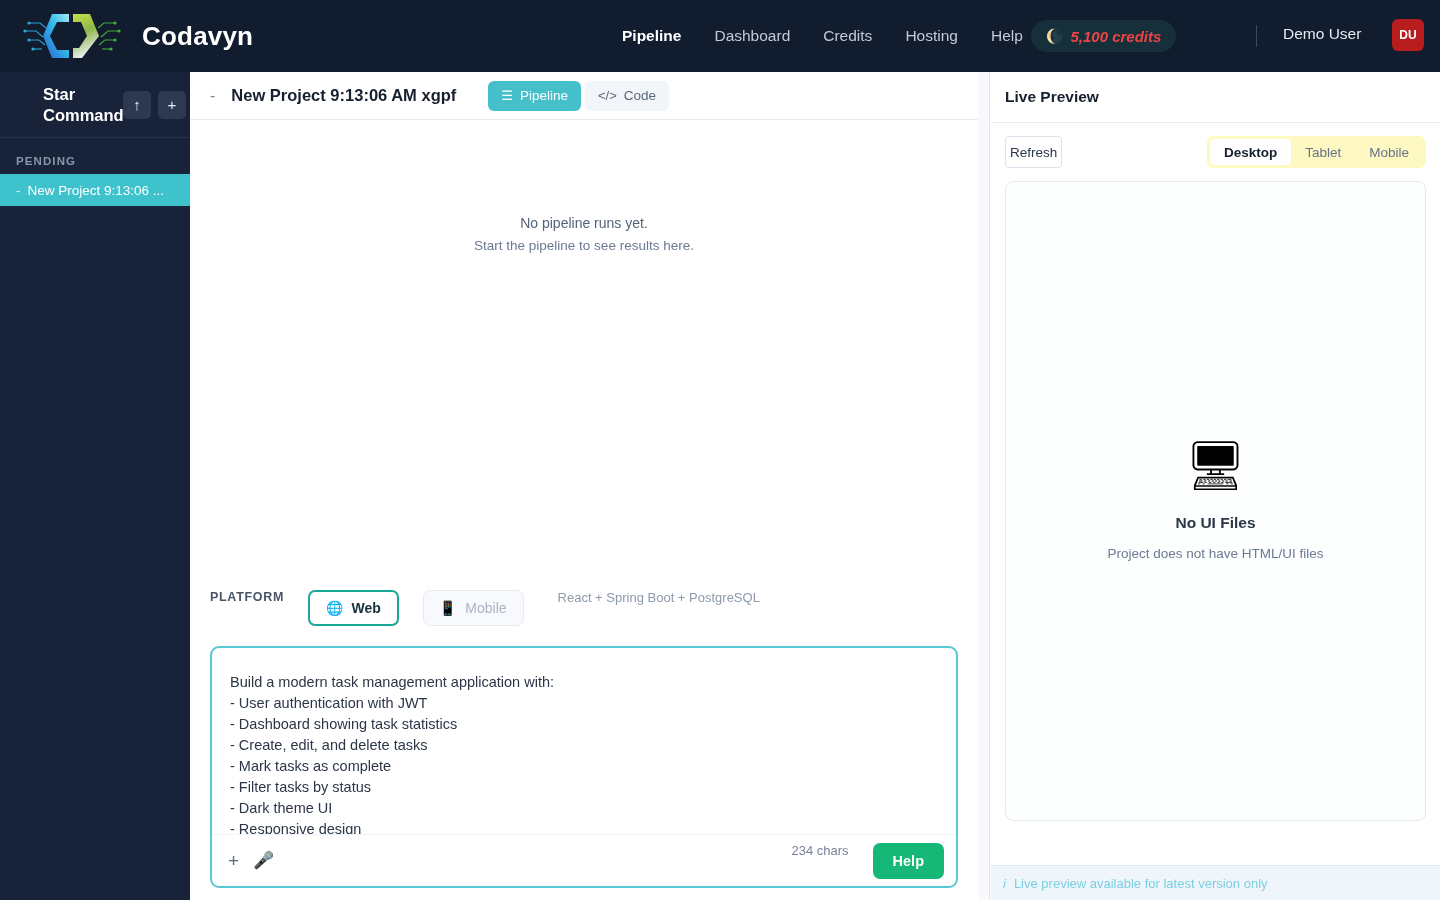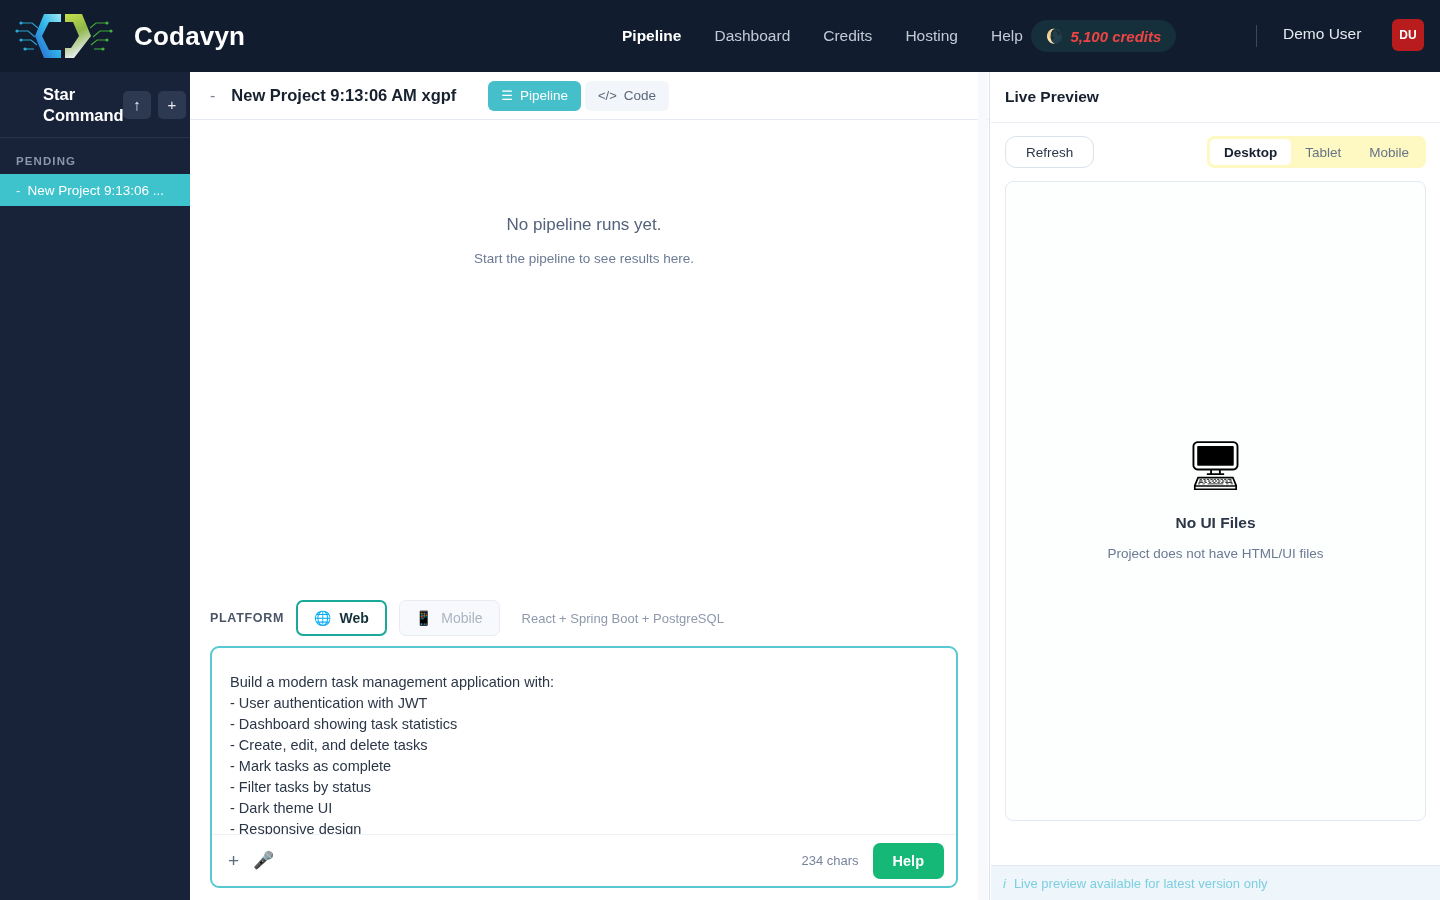--- a/index.html
+++ b/index.html
@@ -10,21 +10,21 @@
     overflow: hidden;
   }
 
   
   .topbar {
     position: absolute; top: 0; left: 0;
     width: 1440px; height: 72px;
     background: #111c2e;
     display: flex; align-items: center;
   }
-  .brand { display: flex; align-items: center; gap: 14px; padding-left: 8px; }
+  .brand { display: flex; align-items: center; gap: 14px; padding-left: 16px; }
   .logo-wrap { width: 112px; height: 58px; position: relative; }
   .brand-name {
     color: #ffffff; font-size: 26px; font-weight: bold; letter-spacing: 0.2px;
   }
 
   .nav {
     position: absolute; left: 622px; top: 0; height: 72px;
     display: flex; align-items: center; gap: 33px;
   }
   .nav-item { font-size: 15.5px; color: #c2cad6; white-space: nowrap; cursor: pointer; }
@@ -123,32 +123,32 @@
   .total-pill b { color: #16202e; }
 
   .canvas {
     position: relative;
     height: 472px;
   }
   .empty-state {
     position: absolute; top: 95px; left: 0; width: 788px;
     text-align: center;
   }
-  .empty-title { color: #54627a; font-size: 17px; margin-bottom: 16px; }
+  .empty-title { color: #54627a; font-size: 14px; margin-bottom: 7px; }
   .empty-sub { color: #6b7a93; font-size: 13.5px; }
 
   .scrollbar {
     position: absolute; right: 1px; top: 0;
     width: 10px; height: 828px;
     background: #f7f9fc;
   }
 
   
   .composer { position: absolute; bottom: 0; left: 0; width: 788px; padding: 0 20px 12px 20px; }
-  .platform-row { display: flex; align-items: center; gap: 12px; height: 56px; }
+  .platform-row { display: flex; gap: 24px; height: 56px; }
   .platform-label {
     color: #4a5668; font-size: 12.5px; font-weight: bold; letter-spacing: 0.7px;
   }
   .plat-btn {
     height: 36px; border-radius: 7px; padding: 0 16px;
     display: flex; align-items: center; gap: 8px;
     font-size: 14px; font-weight: bold; cursor: pointer;
   }
   .plat-btn.sel { border: 2px solid #18a999; background: #ffffff; color: #14303a; }
   .plat-btn.unsel { border: 1px solid #e7ecf3; background: #f7f9fc; color: #aab4c3; font-weight: normal; }
@@ -167,21 +167,21 @@
     display: block; background: transparent;
   }
   .prompt-foot {
     height: 52px; display: flex; align-items: center;
     padding: 0 12px 0 16px; border-top: 1px solid #eef2f7;
     justify-content: space-between;
   }
   .foot-left { display: flex; align-items: center; gap: 14px; }
   .plus-ico { color: #5d6b7e; font-size: 19px; cursor: pointer; line-height: 1; }
   .mic-ico { font-size: 17px; cursor: pointer; line-height: 1; }
-  .foot-right { display: flex; align-items: center; gap: 14px; }
+  .foot-right { display: flex; gap: 24px; }
   .chars { color: #77849a; font-size: 13px; }
   .build-btn {
     background: #16b877; color: #ffffff;
     border: none; border-radius: 7px;
     height: 36px; padding: 0 20px;
     font-size: 14.5px; font-weight: bold; cursor: pointer;
     font-family: "Liberation Sans", sans-serif;
   }
 
   
@@ -193,21 +193,21 @@
   .pv-head {
     height: 51px; display: flex; align-items: center; padding-left: 14px;
     border-bottom: 1px solid #e8ecf3;
   }
   .pv-title { color: #16202e; font-size: 15.5px; font-weight: bold; }
   .pv-controls {
     height: 58px; display: flex; align-items: center; justify-content: space-between;
     padding: 0 14px;
   }
   .refresh-btn {
-    height: 32px; border-radius: 11px; padding: 0 20px;
+    height: 32px; border-radius: 4px; padding: 0 4px;
     background: #ffffff; border: 1px solid #dbe2ec; color: #2b3647;
     font-size: 13.5px; cursor: pointer;
     font-family: "Liberation Sans", sans-serif;
   }
   .seg-group {
     display: flex; background: #fef9c3; border-radius: 7px; padding: 3px;
   }
   .seg {
     height: 26px; border-radius: 5px; padding: 0 14px;
     display: flex; align-items: center;

